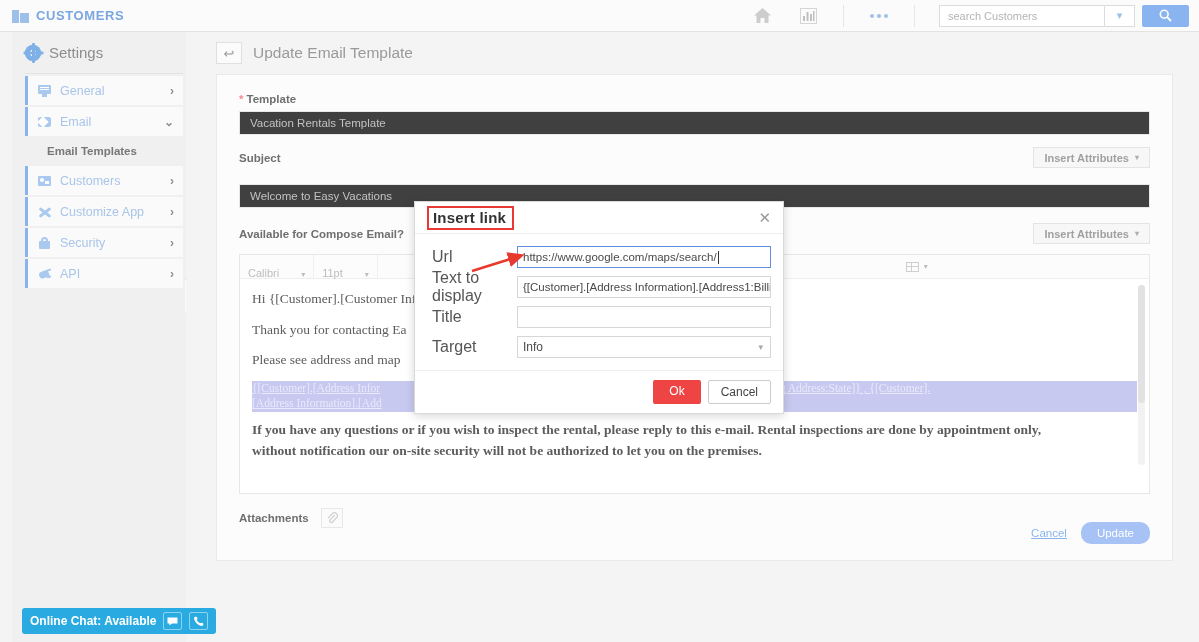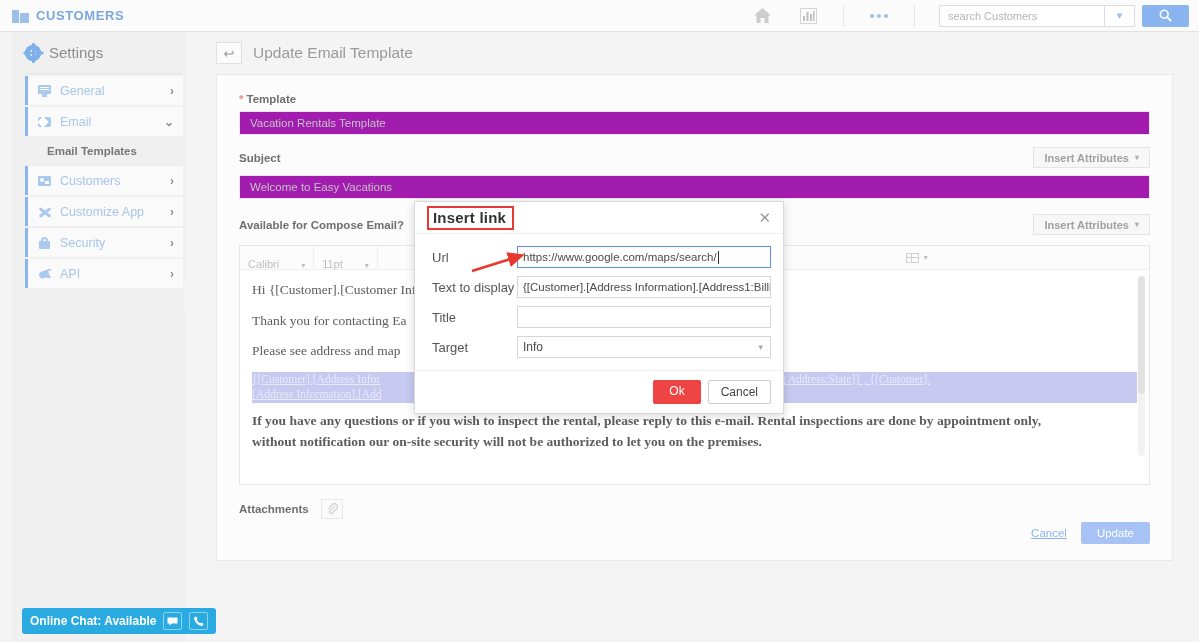--- a/index.html
+++ b/index.html
@@ -130,21 +130,21 @@
   #page-title { font-size:15.5px; color:#9a9a9a; }
 
   #card {
     margin:0 26px 0 30px; background:#fcfcfc; border:1px solid #e9e9e9;
     height:487px; position:relative; padding:18px 22px 0 22px;
   }
 
   .fl-label { font-size:11.5px; font-weight:bold; color:#6f6f6f; margin-bottom:6px; }
   .req { color:#f08a8a; margin-right:3px; }
   .fl-input {
-    height:24px; background:#a21caf; border:1px solid #e8e8e8;
+    height:24px; background:#404040; border:1px solid #e8e8e8;
     display:flex; align-items:center; padding:0 10px;
     color:#c2c2c2; font-size:11.5px;
   }
   .row-flex { display:flex; align-items:center; }
   .ins-attr {
     height:21px; border:1px solid #e4e4e4; background:#f7f7f7; color:#a0a0a0;
     font-size:11px; display:flex; align-items:center; padding:0 10px; gap:6px;
     margin-left:auto; font-weight:bold;
   }
   .caret-dn { font-size:8px; color:#b0b0b0; }
@@ -204,21 +204,21 @@
   #attach-btn {
     width:22px; height:20px; border:1px solid #e8e8e8; background:#fbfbfb;
     display:flex; align-items:center; justify-content:center; color:#cfcfcf; font-size:12px;
   }
 
   #card-actions {
     position:absolute; right:22px; bottom:16px; display:flex; align-items:center; gap:14px;
   }
   #cancel-link { color:#8ab4f0; text-decoration:underline; font-size:11.5px; }
   #update-btn {
-    background:#a7c2f4; color:#fff; font-size:11.5px; padding:5px 16px; border-radius:2px;
+    background:#a7c2f4; color:#fff; font-size:11.5px; padding:5px 16px; border-radius:10px;
   }
 
   
   #chat {
     position:absolute; left:22px; bottom:8px; height:26px; background:#29abe2;
     border-radius:3px; display:flex; align-items:center; padding:0 8px; gap:7px;
   }
   #chat .txt { color:#fff; font-size:12px; font-weight:bold; }
   .chat-ic {
     width:19px; height:18px; border:1px solid #8ed4f2; border-radius:2px;
@@ -234,21 +234,21 @@
     height:32px; display:flex; align-items:center; padding:0 12px;
     border-bottom:1px solid #eee; position:relative;
   }
   #modal-title {
     font-size:15px; font-weight:bold; color:#333; letter-spacing:.2px;
     border:2px solid #e83a32; padding:1px 6px 2px 4px;
   }
   #modal-close { margin-left:auto; color:#9a9a9a; font-size:15px; }
   #modal-body { padding:12px 12px 10px 12px; }
   .m-row { display:flex; align-items:center; margin-bottom:8px; height:22px; }
-  .m-label { width:90px; font-size:13px; color:#555; padding-left:5px; }
+  .m-label { width:90px; font-size:16px; color:#555; padding-left:5px; }
   .m-input {
     flex:1; height:22px; border:1px solid #d6d6d6; background:#fff;
     font-size:11.5px; color:#4a4a4a; display:flex; align-items:center;
     padding:0 5px; overflow:hidden; white-space:nowrap;
   }
   .m-input.focus { border:1.5px solid #5f8fe0; }
   .caret-bar {
     display:inline-block; width:1px; height:13px; background:#333; margin-left:1px;
   }
   .m-select {
@@ -402,21 +402,21 @@
     </div>
     <div class="fl-input">Vacation Rentals Template</div>
 
     <div class="row-flex" style="margin-top:12px;">
       <div class="fl-label" style="margin-bottom:0;">Subject</div>
       <div class="ins-attr">
         <span>Insert Attributes</span>
         <span class="caret-dn">▾</span>
       </div>
     </div>
-    <div class="fl-input" style="margin-top:7px;">Welcome to Easy Vacations</div>
+    <div class="fl-input" style="margin-top:16px;">Welcome to Easy Vacations</div>
 
     <div class="row-flex" style="margin-top:15px;">
       <div class="fl-label" style="margin-bottom:0;">Available for Compose Email?</div>
       <span class="toggle" style="margin-left:10px;">
           <i></i>
         </span>
 
       <div class="fl-label" style="margin:0 0 0 98px;">Available for Notes?</div>
       <span class="toggle" style="margin-left:10px;">
           <i></i>

